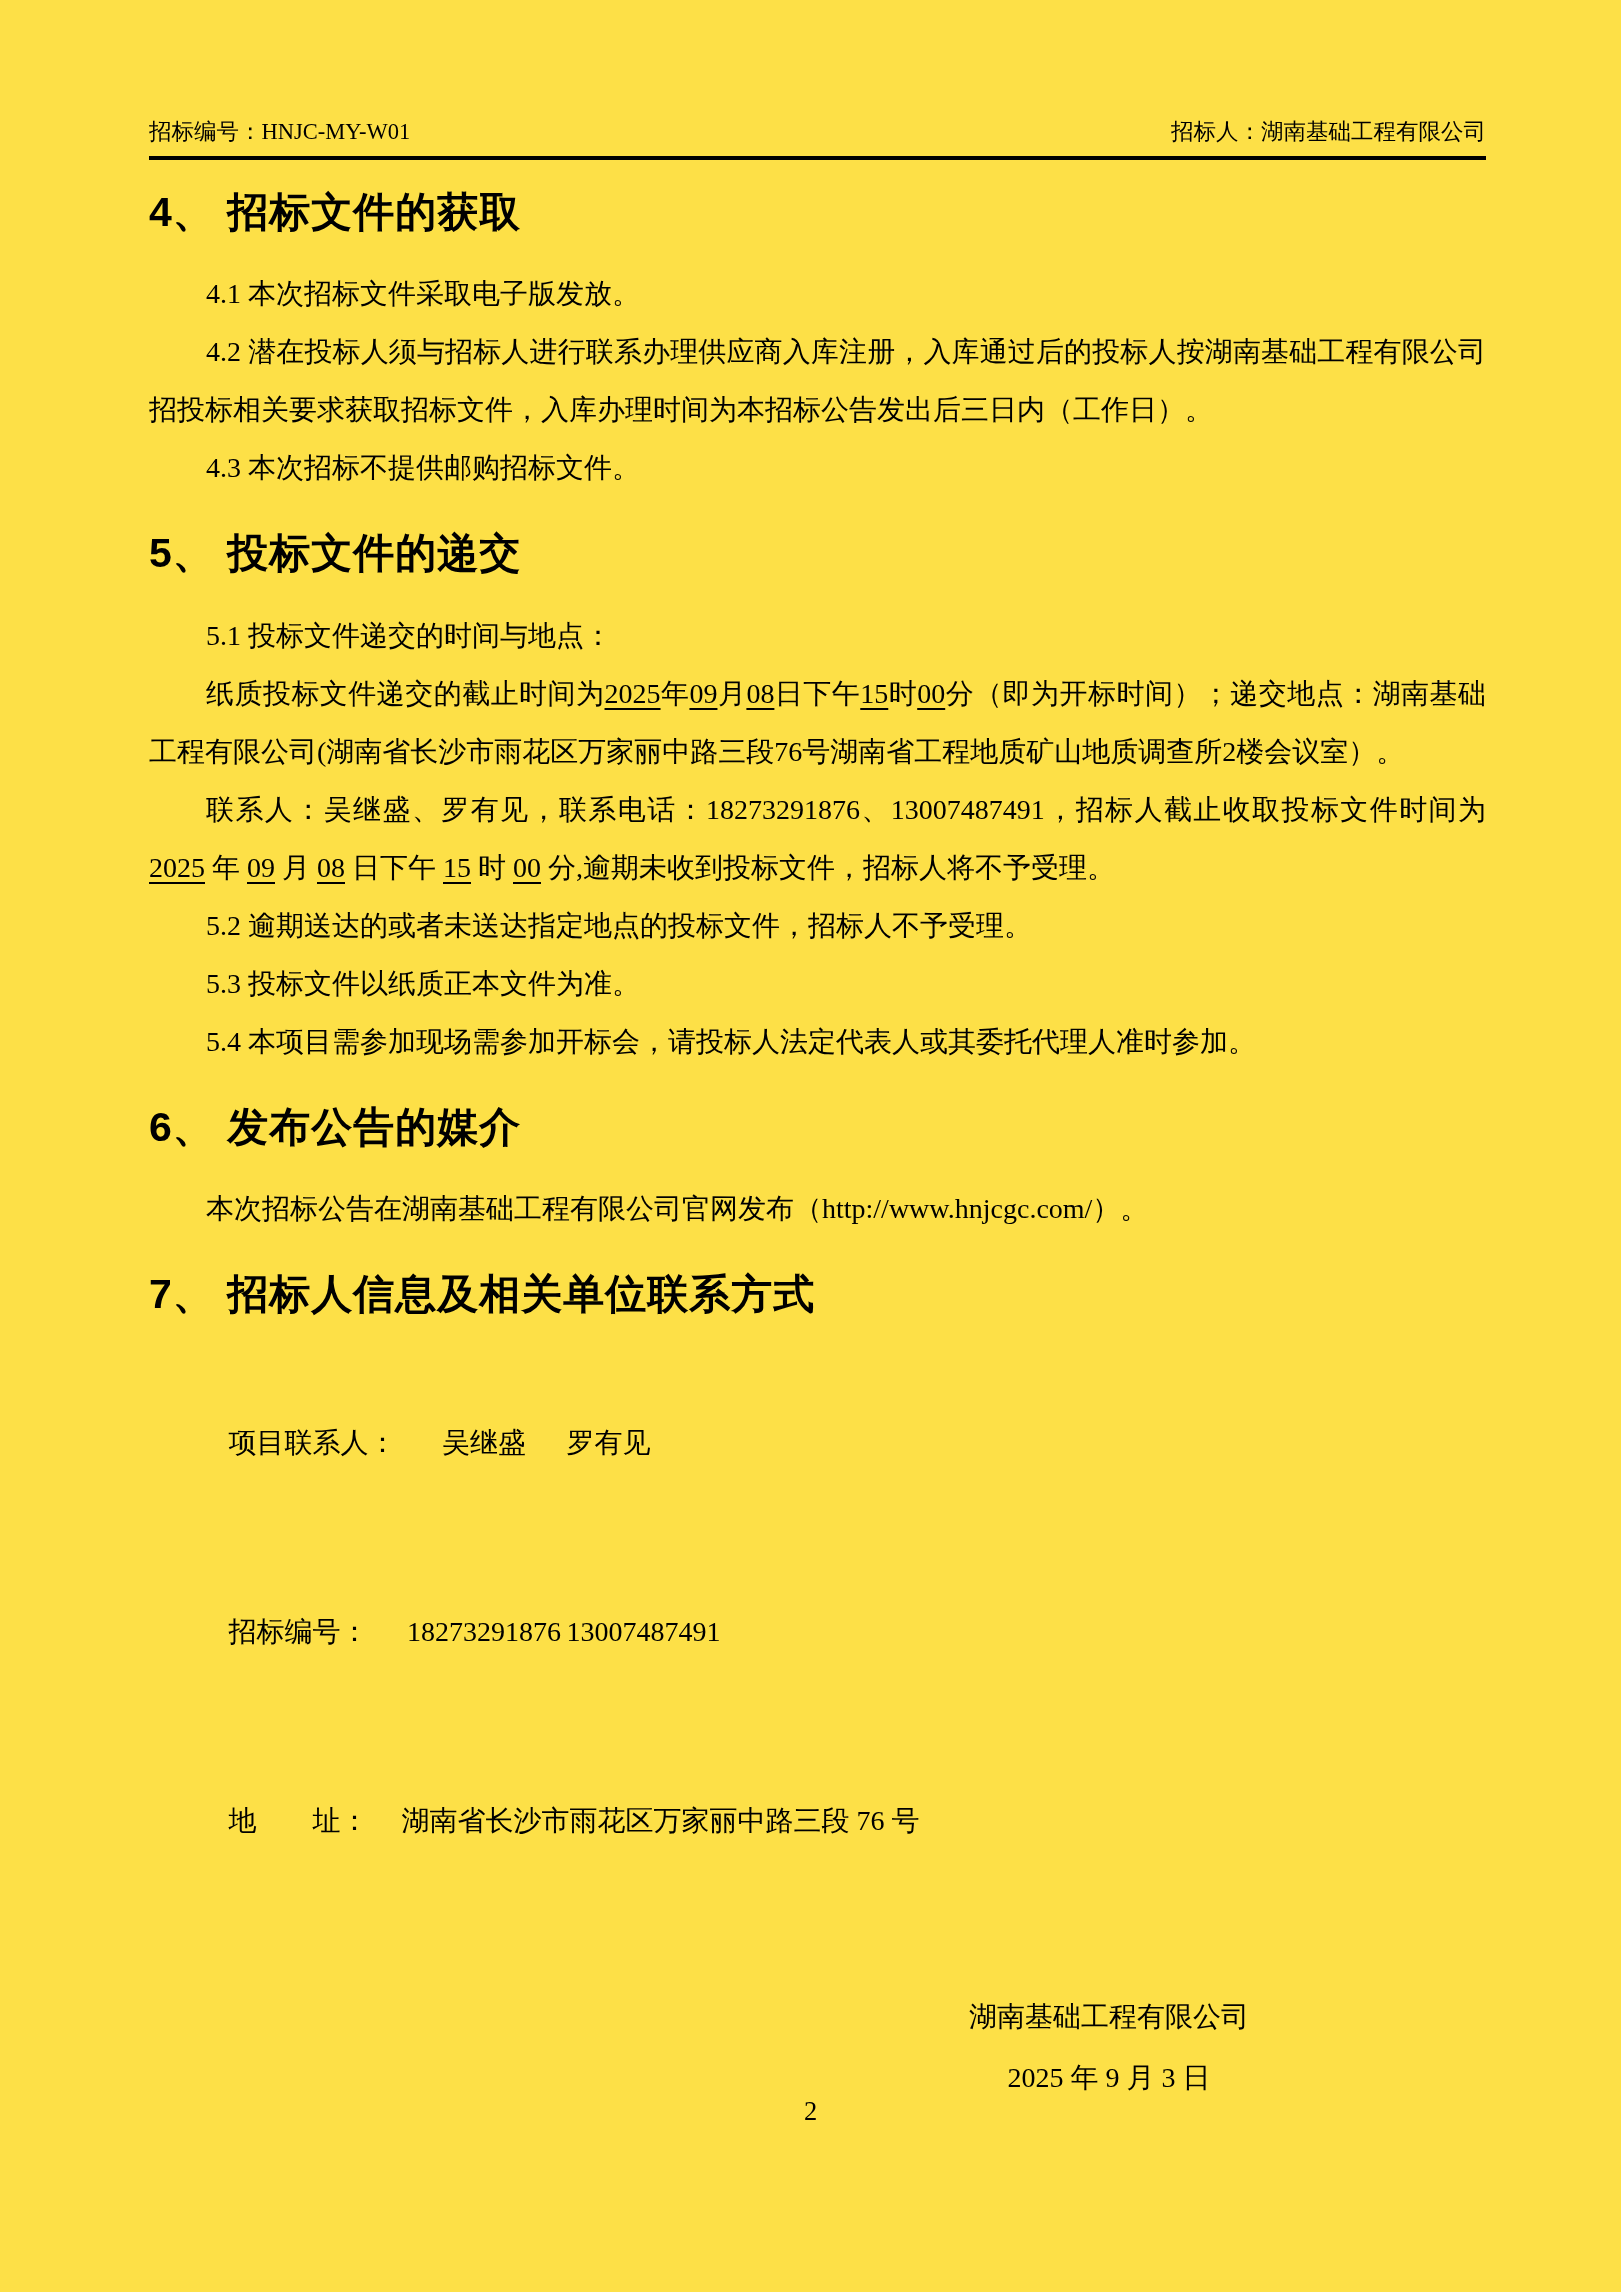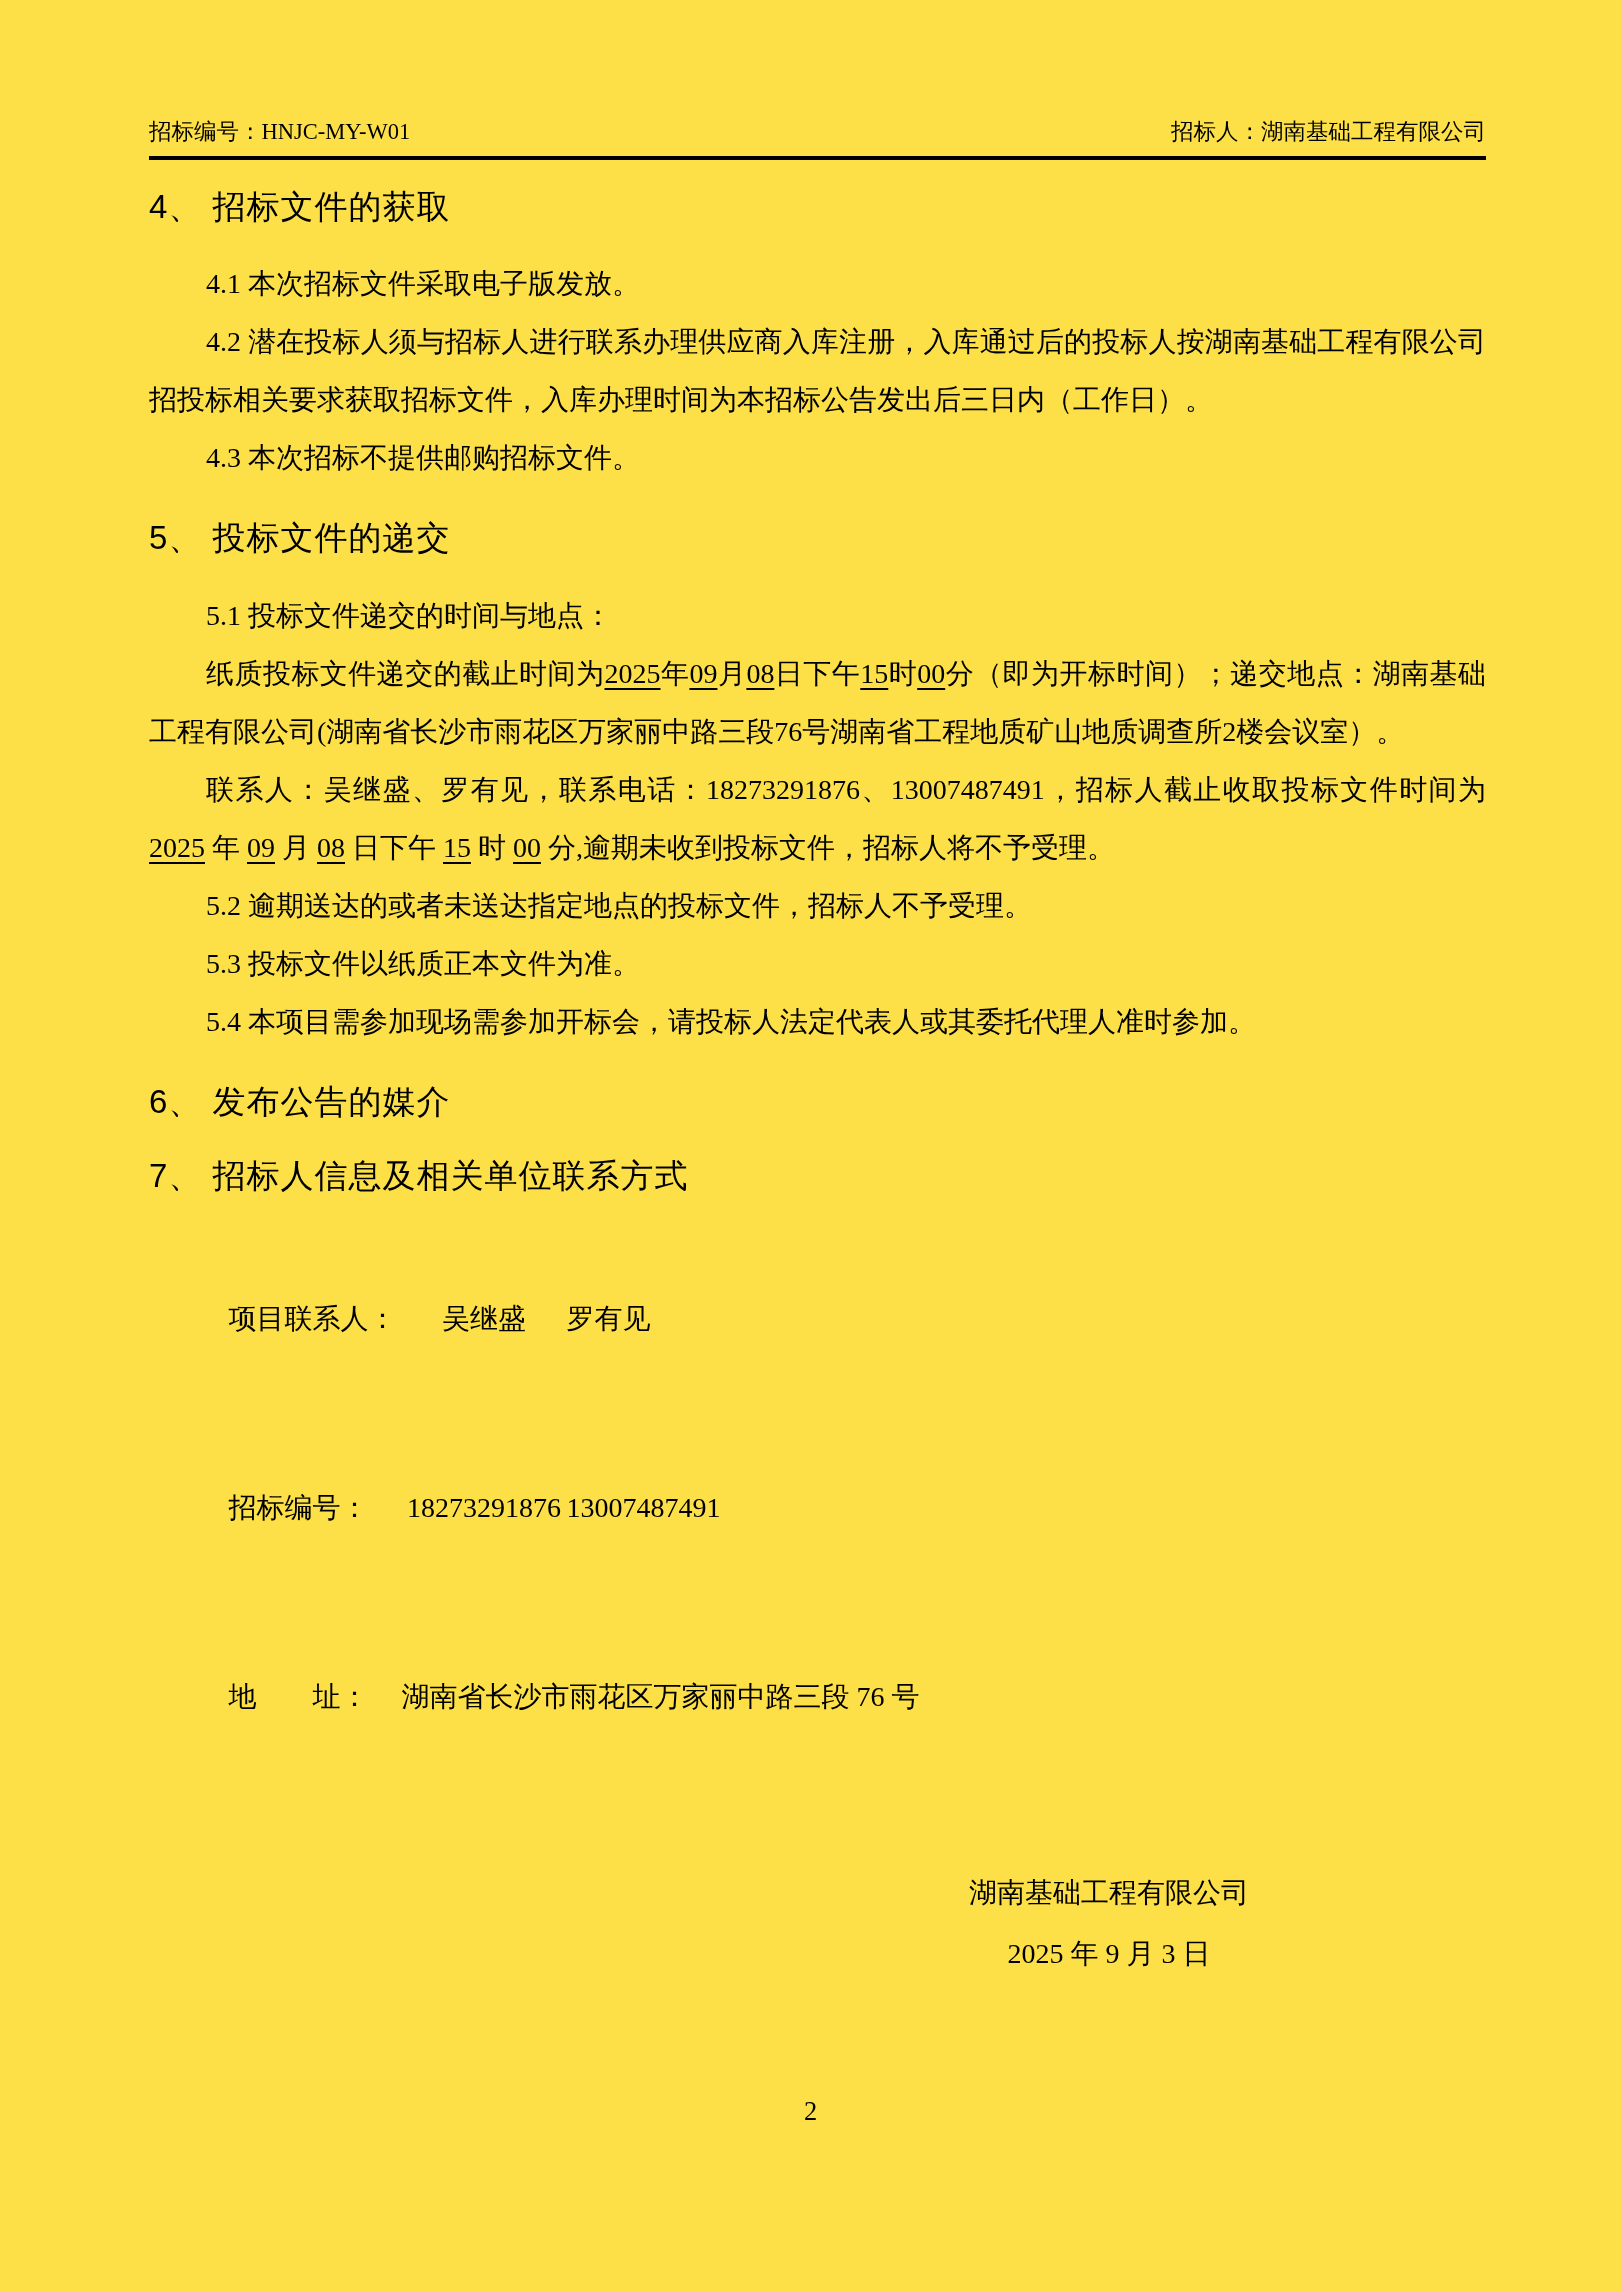--- a/index.html
+++ b/index.html
@@ -12,21 +12,21 @@
     position:absolute; left:149px; right:135px; top:116px;
     display:flex; justify-content:space-between; align-items:flex-end;
     font-size:22.5px; padding-bottom:8.8px; border-bottom:4.9px solid #000;
   }
   .main {
     position:absolute; left:149px; right:135px; top:169px;
     text-align:justify;
   }
   .section-title {
     font-family:"Liberation Sans","DejaVu Sans",sans-serif;
-    font-size:33px; font-weight:400; letter-spacing:1px;
+    font-size:41px; font-weight:700; letter-spacing:1px;
     margin:29px 0 25.5px 0; text-align:left;
   }
   .section-title:first-child { margin-top:15.7px; }
   p.body {
     font-size:28px; line-height:58px; margin:0; text-indent:57px;
   }
   .u { text-decoration:underline; text-underline-offset:4.9px; }
   .rows { margin-top:7.8px; }
   .row {
     font-size:28px; line-height:63px; margin-left:23.5px; white-space:pre;
@@ -62,20 +62,21 @@
 
     <div class="section-title">5、 投标文件的递交</div>
     <p class="body">5.1 投标文件递交的时间与地点：</p>
     <p class="body"><span>纸质投标文件递交的截止时间为</span><span class="u">2025</span><span>年</span><span class="u">09</span><span>月</span><span class="u">08</span><span>日下午</span><span class="u">15</span><span>时</span><span class="u">00</span><span>分（即为开标时间）；递交地点：湖南基础工程有限公司(湖南省长沙市雨花区万家丽中路三段76号湖南省工程地质矿山地质调查所2楼会议室）。</span></p>
     <p class="body"><span>联系人：吴继盛、罗有见，联系电话：18273291876、13007487491，招标人截止收取投标文件时间为 </span><span class="u">2025</span><span> 年 </span><span class="u">09</span><span> 月 </span><span class="u">08</span><span> 日下午 </span><span class="u">15</span><span> 时 </span><span class="u">00</span><span> 分,逾期未收到投标文件，招标人将不予受理。</span></p>
     <p class="body">5.2 逾期送达的或者未送达指定地点的投标文件，招标人不予受理。</p>
     <p class="body">5.3 投标文件以纸质正本文件为准。</p>
     <p class="body">5.4 本项目需参加现场需参加开标会，请投标人法定代表人或其委托代理人准时参加。</p>
 
     <div class="section-title">6、 发布公告的媒介</div>
+    <p class="body">本次招标公告在湖南基础工程有限公司官网发布（http://www.hnjcgc.com/）。</p>
 
     <div class="section-title">7、 招标人信息及相关单位联系方式</div>
     <div class="rows">
       <div class="row">
         <span class="label">项目联系人：</span><span class="v1">吴继盛</span><span class="v2">罗有见</span>
       </div>
       <div class="row">
         <span class="label">招标编号：</span><span class="v1">18273291876</span><span class="v2">13007487491</span>
       </div>
       <div class="row">

